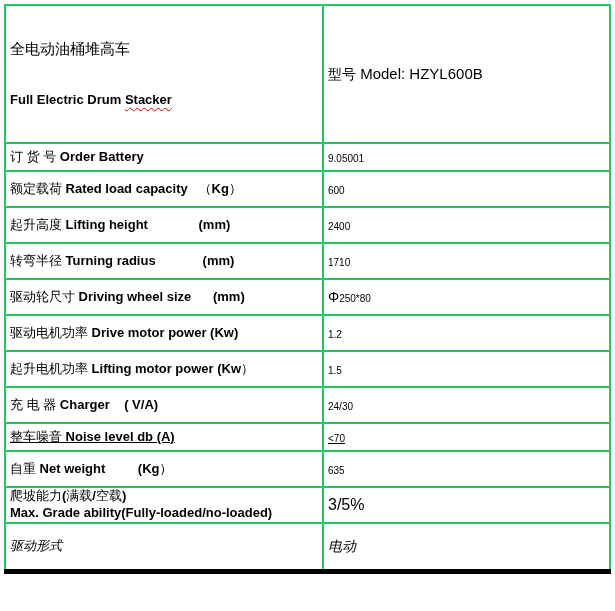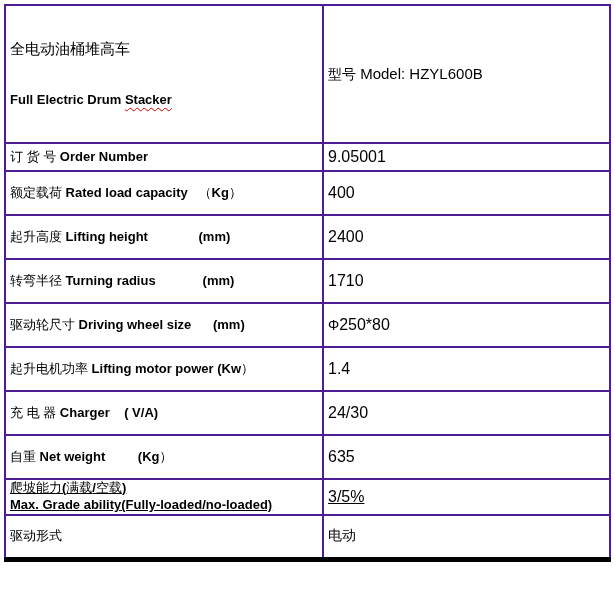--- a/index.html
+++ b/index.html
@@ -3,33 +3,33 @@
 <meta charset="utf-8">
 <style>
   html,body{margin:0;padding:0;background:#ffffff;}
   body{width:615px;height:611px;overflow:hidden;
        font-family:"Liberation Sans","DejaVu Sans",sans-serif;color:#000;}
   .page{position:relative;width:615px;height:611px;background:#ffffff;}
   table.spec{border-collapse:collapse;table-layout:fixed;
              margin:4px 0 0 4px;width:605px;background:#fff;}
   col.c1{width:318px;}
   col.c2{width:287px;}
-  td{border:2px solid #4c1d95;padding:0 4px;vertical-align:middle;
+  td{border:2px solid #22c55e;padding:0 4px;vertical-align:middle;
      white-space:pre-wrap;overflow:hidden;}
   thead tr{height:36px;}
-  tbody tr{height:44px;}
+  tbody tr{height:36px;}
   tbody tr:nth-child(1){height:28px;}
   tbody tr:nth-child(9){height:28px;text-decoration:underline;}
   tbody tr:nth-child(12){height:48px;font-style:italic;}
   tbody tr:nth-child(n+14){height:33px;}
   tbody tr:last-child td{border-bottom:5px solid #000;}
   .label-cell{font-size:13px;line-height:1.3;}
   .label-cell .en{font-weight:bold;font-size:13px;}
   .value-cell{font-size:14px;}
-  .value-cell .en{font-weight:normal;font-size:16px;}
+  .value-cell .en{font-weight:normal;font-size:10px;}
   .value-cell.bold-value{font-size:14px;}
   .value-cell.bold-value .en{font-weight:bold;font-size:13px;}
   .value-cell.small-value{font-size:12px;}
   .value-cell.small-value .en{font-size:16px;}
   .title-cn{font-size:15px;line-height:1.25;}
   .title-en{font-size:13px;line-height:1.25;}
   .title-en .en{font-weight:bold;}
   .model-cell{font-size:14px;}
   .model-cell .en{font-weight:normal;font-size:15px;}
   .sq{text-decoration-line:underline;text-decoration-style:wavy;
@@ -49,46 +49,54 @@
       <tr>
         <td class="label-cell">
           <div class="title-cn">全电动油桶堆高车</div>
           <div class="title-en" id="title-en"><span class="en">Full Electric Drum <span class="sq">Stacker</span></span></div>
         </td>
         <td class="value-cell model-cell" id="model-cell">型号<span class="en"> Model: HZYL600B</span></td>
       </tr>
     </thead>
     <tbody id="spec-rows">
         <tr>
-          <td class="label-cell">订<span class="en"> </span>货<span class="en"> </span>号<span class="en"> Order Number</span></td>
+          <td class="label-cell">订<span class="en"> </span>货<span class="en"> </span>号<span class="en"> Order Battery</span></td>
           <td class="value-cell"><span class="en">9.05001</span></td>
         </tr>
         <tr>
           <td class="label-cell">额定载荷<span class="en"> Rated load capacity   </span>（<span class="en">Kg</span>）</td>
-          <td class="value-cell"><span class="en">400</span></td>
+          <td class="value-cell"><span class="en">600</span></td>
         </tr>
         <tr>
           <td class="label-cell">起升高度<span class="en"> Lifting height              (mm)</span></td>
           <td class="value-cell"><span class="en">2400</span></td>
         </tr>
         <tr>
           <td class="label-cell">转弯半径<span class="en"> Turning radius             (mm)</span></td>
           <td class="value-cell"><span class="en">1710</span></td>
         </tr>
         <tr>
           <td class="label-cell">驱动轮尺寸<span class="en"> Driving wheel size      (mm)</span></td>
           <td class="value-cell">Φ<span class="en">250*80</span></td>
         </tr>
         <tr>
+          <td class="label-cell">驱动电机功率<span class="en"> Drive motor power (Kw)</span></td>
+          <td class="value-cell"><span class="en">1.2</span></td>
+        </tr>
+        <tr>
           <td class="label-cell">起升电机功率<span class="en"> Lifting motor power (Kw</span>）</td>
-          <td class="value-cell"><span class="en">1.4</span></td>
+          <td class="value-cell"><span class="en">1.5</span></td>
         </tr>
         <tr>
           <td class="label-cell">充<span class="en"> </span>电<span class="en"> </span>器<span class="en"> Charger    ( V/A)</span></td>
           <td class="value-cell"><span class="en">24/30</span></td>
+        </tr>
+        <tr>
+          <td class="label-cell">整车噪音<span class="en"> Noise level db (A)</span></td>
+          <td class="value-cell"><span class="en">&lt;70</span></td>
         </tr>
         <tr>
           <td class="label-cell">自重<span class="en"> Net weight         (Kg</span>）</td>
           <td class="value-cell"><span class="en">635</span></td>
         </tr>
         <tr>
           <td class="label-cell">爬坡能力<span class="en">(</span>满载<span class="en">/</span>空载<span class="en">)</span>
 <span class="en">Max. Grade ability(Fully-loaded/no-loaded)</span></td>
           <td class="value-cell small-value"><span class="en">3/5%</span></td>
         </tr>

